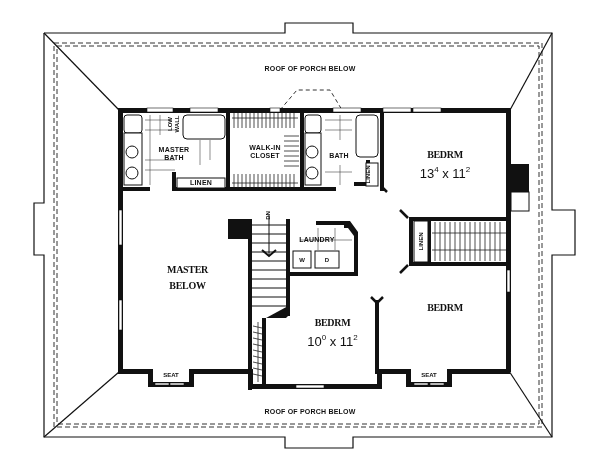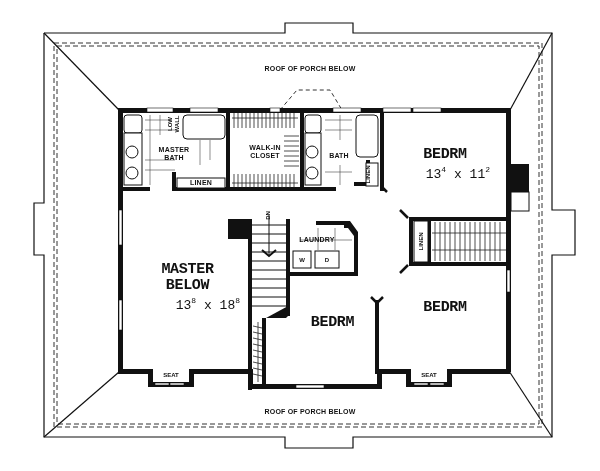--- a/index.html
+++ b/index.html
@@ -1,20 +1,20 @@
 <!DOCTYPE html>
 <html><head>
 <meta charset="utf-8">
 <style>
   html, body { margin: 0; padding: 0; background: #ffffff; }
   body { width: 600px; height: 471px; position: relative; overflow: hidden; font-family: "Liberation Sans", sans-serif; }
   svg { position: absolute; left: 0; top: 0; }
   .lbl { position: absolute; color: #111; text-align: center; white-space: nowrap; }
-  .room { font-family: Liberation Mono, monospace; font-weight: bold; font-size: 15px; line-height: 16px; letter-spacing: -0.3px; }
-  .dim { font-family: Liberation Mono, monospace; font-size: 13px; line-height: 14px; text-align: right; }
+  .room { font-family: Liberation Serif, serif; font-weight: bold; font-size: 10px; line-height: 16px; letter-spacing: -0.3px; }
+  .dim { font-family: Liberation Sans, sans-serif; font-size: 13px; line-height: 14px; }
   .dim sup { font-size: 8px; vertical-align: 6px; }
   .small { font-family: "Liberation Sans", sans-serif; font-size: 7px; font-weight: bold; line-height: 8px; letter-spacing: 0.2px; }
   .tiny { font-family: "Liberation Sans", sans-serif; font-size: 6px; font-weight: bold; line-height: 7px; }
   .vert { transform: rotate(-90deg); transform-origin: center; }
 </style>
 </head>
 <body>
 
 <svg width="600" height="471" viewBox="0 0 600 471">
 
@@ -274,29 +274,29 @@
 
 <div class="lbl tiny vert" style="left:258px;top:212px;width:20px;">DN</div>
 <div class="lbl small" style="left:292px;top:236px;width:50px;">LAUNDRY</div>
 <div class="lbl tiny" style="left:293px;top:257px;width:18px;">W</div>
 <div class="lbl tiny" style="left:315px;top:257px;width:24px;">D</div>
 <div class="lbl tiny vert" style="left:409px;top:238px;width:24px;">LINEN</div>
 
 <div class="lbl" style="left:135px;top:262px;width:105px;">
   <div class="room">MASTER</div>
   <div class="room">BELOW</div>
-  <div class="dim">
-    <span>13</span><sup>8</sup>
-    <span>x</span>
-    <span>18</span><sup>8</sup>
-  </div>
 </div>
 
 <div class="lbl" style="left:290px;top:315px;width:85px;">
   <div class="room">BEDRM</div>
+  <div class="dim">
+    <span>10</span><sup>0</sup>
+    <span>x</span>
+    <span>11</span><sup>2</sup>
+  </div>
 </div>
 
 <div class="lbl" style="left:400px;top:300px;width:90px;">
   <div class="room">BEDRM</div>
 </div>
 
 <div class="lbl tiny" style="left:153px;top:372px;width:36px;">SEAT</div>
 <div class="lbl tiny" style="left:411px;top:372px;width:36px;">SEAT</div>
 
 </body></html>

